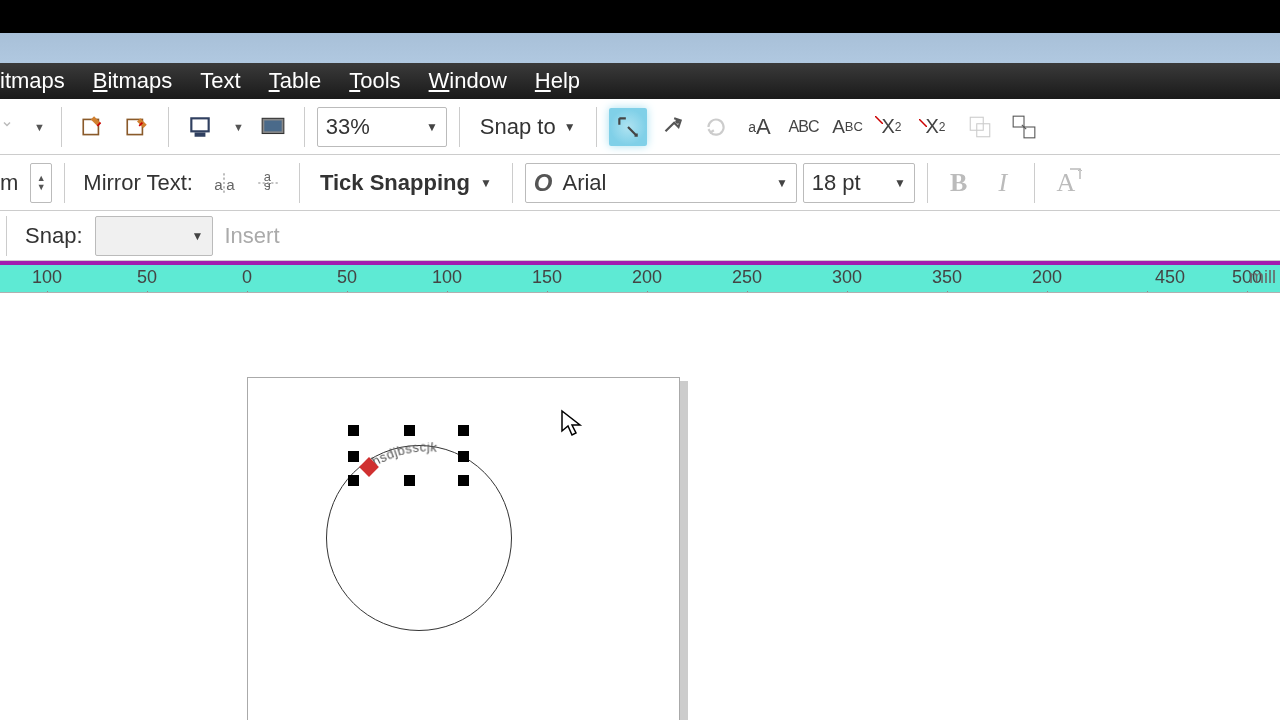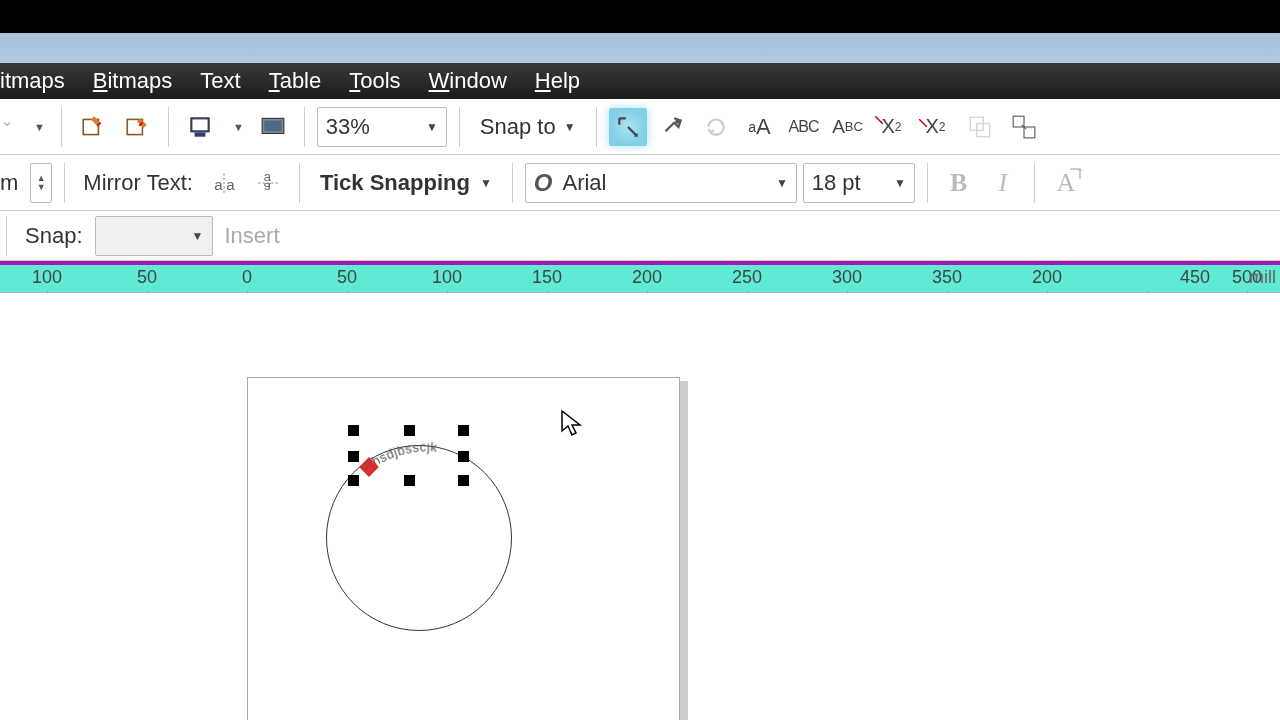--- a/index.html
+++ b/index.html
@@ -309,21 +309,21 @@
       <div class="tick minor" style="left: 987px;"></div>
       <div class="tick minor" style="left: 1007px;"></div>
       <div class="tick minor" style="left: 1027px;"></div>
       <div class="tick major" style="left: 1047px;"></div>
       <div class="ruler-num" style="left: 1047px;">200</div>
       <div class="tick minor" style="left: 1067px;"></div>
       <div class="tick minor" style="left: 1087px;"></div>
       <div class="tick minor" style="left: 1107px;"></div>
       <div class="tick minor" style="left: 1127px;"></div>
       <div class="tick major" style="left: 1147px;"></div>
-      <div class="ruler-num" style="left: 1195px;">450</div>
+      <div class="ruler-num" style="left: 1170px;">450</div>
       <div class="tick minor" style="left: 1167px;"></div>
       <div class="tick minor" style="left: 1187px;"></div>
       <div class="tick minor" style="left: 1207px;"></div>
       <div class="tick minor" style="left: 1227px;"></div>
       <div class="tick major" style="left: 1247px;"></div>
       <div class="ruler-num" style="left: 1247px;">500</div>
     </div>
   <div class="ruler-unit">mill</div>
 </div>
 

